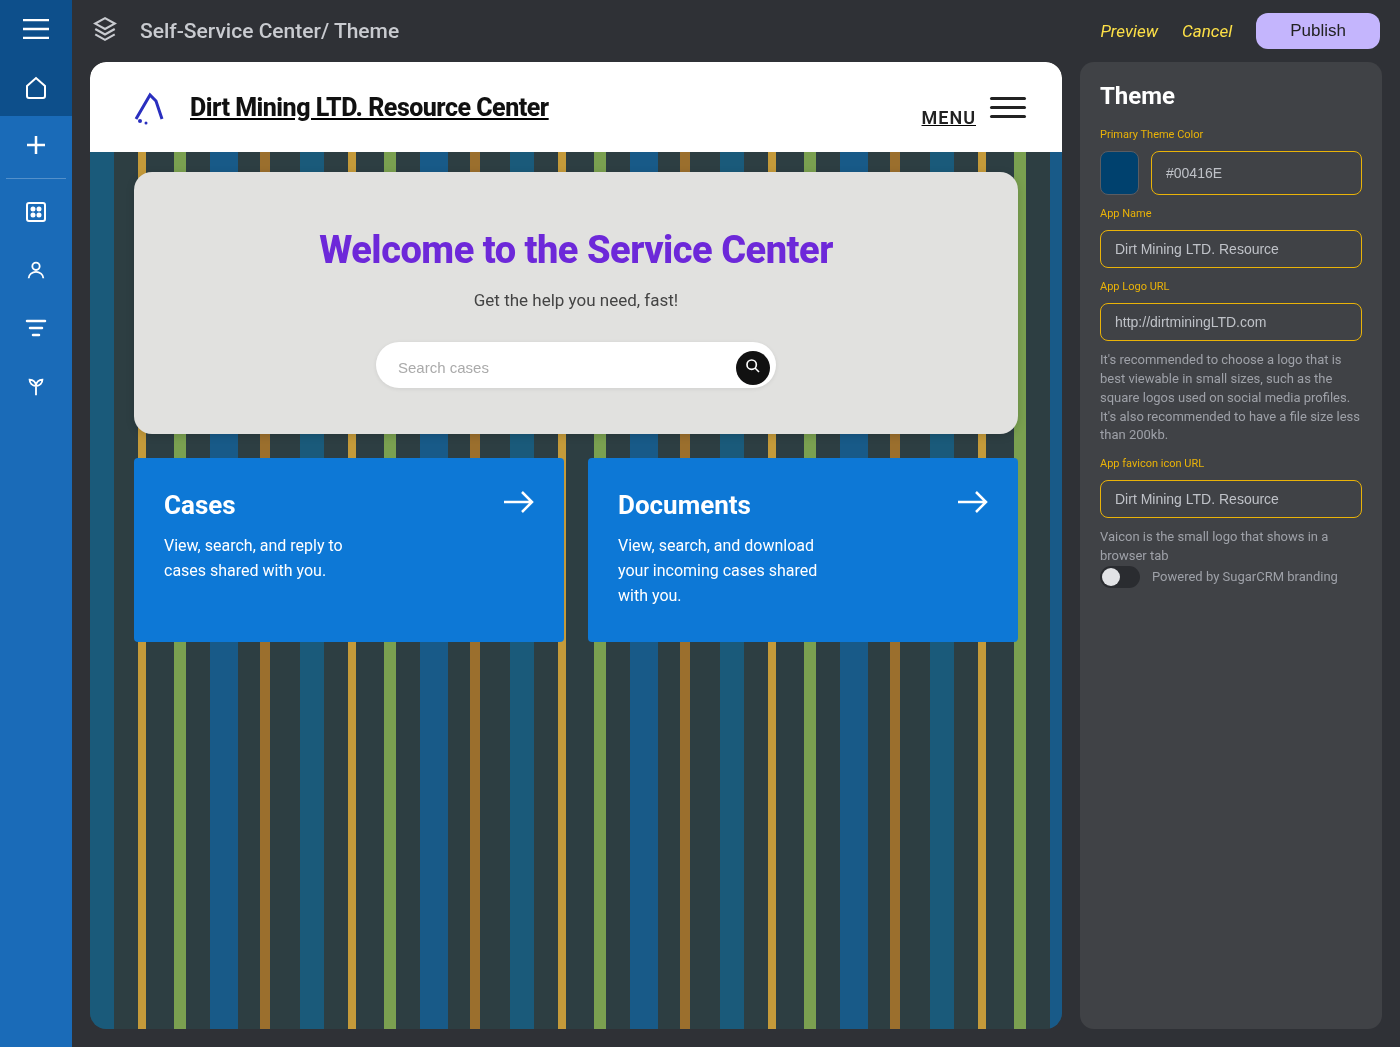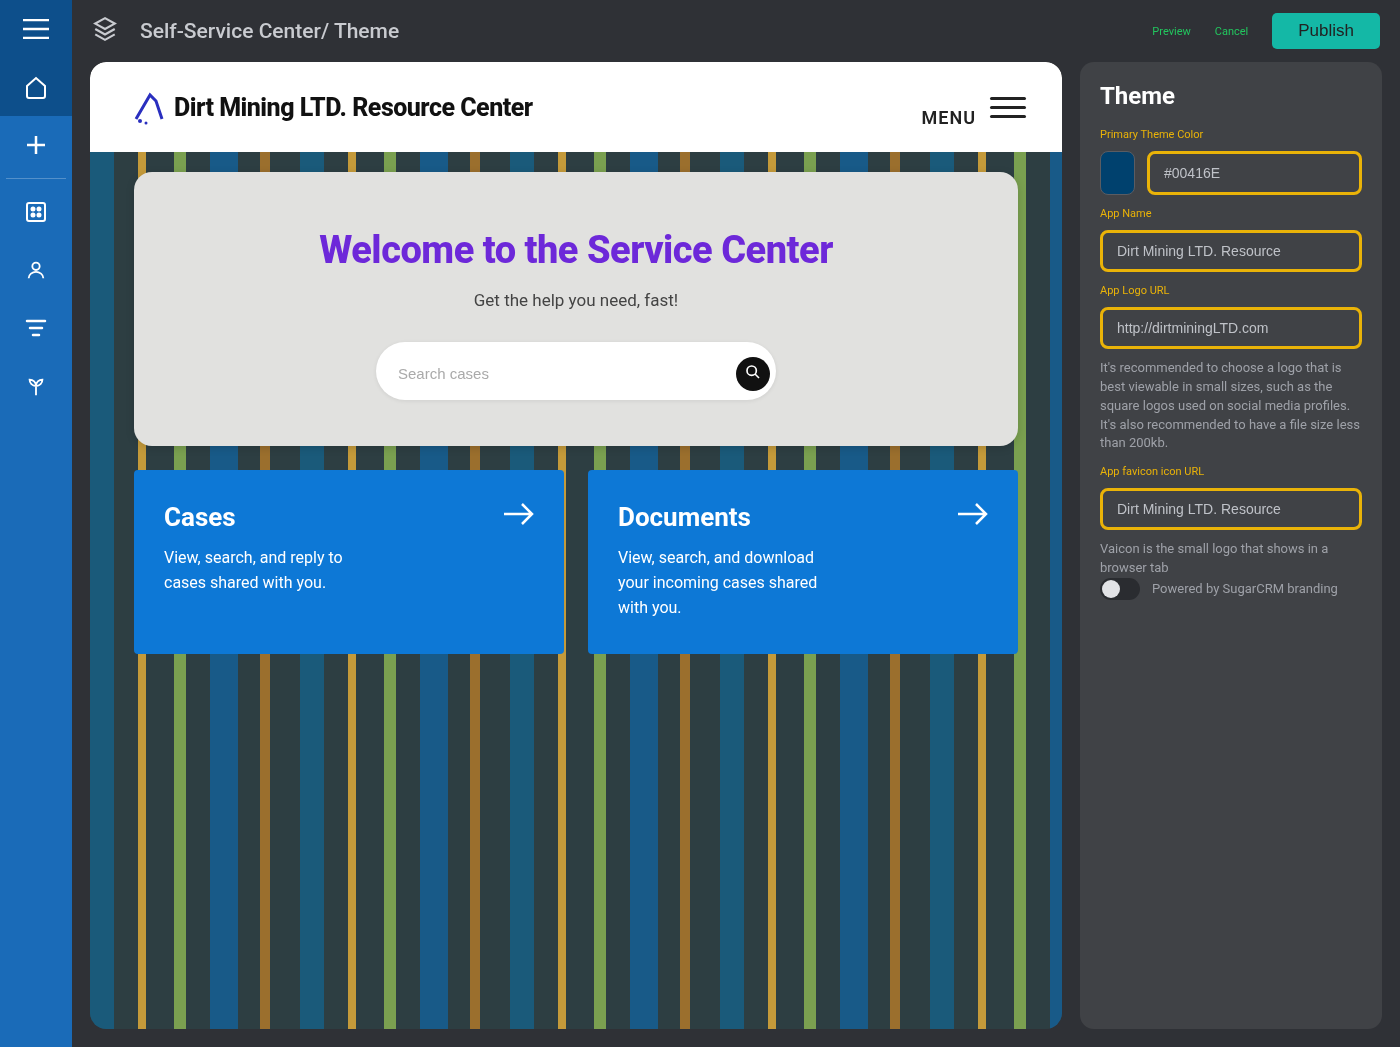--- a/index.html
+++ b/index.html
@@ -46,24 +46,24 @@
       height: 62px;
       display: flex;
       align-items: center;
       padding: 0 20px;
       gap: 22px;
       color: #c9cbd0;
     }
     .topbar .stack-icon { color: #c9cbd0; }
     .breadcrumb { font-size: 21px; color: #c9cbd0; font-weight: 500; flex: 1; }
     .topbar-actions { display: flex; align-items: center; gap: 24px; }
-    .topbar-link { color: #22c55e; font-size: 11px; cursor: pointer; }
+    .topbar-link { color: #fde047; font-size: 17px; cursor: pointer; font-style: italic; }
     .publish-btn {
-      background: #14b8a6; color: #222; border: none; border-radius: 5px;
-      padding: 8px 26px; font-size: 17px; font-weight: 500; cursor: pointer;
+      background: #c4b5fd; color: #222; border: none; border-radius: 12px;
+      padding: 8px 34px; font-size: 17px; font-weight: 500; cursor: pointer;
     }
 
     .workspace {
       flex: 1; display: flex; gap: 18px; padding: 0 18px 18px 18px;
     }
     
     .preview-panel {
       flex: 1;
       border-radius: 16px;
       overflow: hidden;
@@ -71,21 +71,23 @@
       flex-direction: column;
       position: relative;
       background: #333;
     }
     .preview-header {
       background: #fff;
       height: 90px;
       display: flex;
       align-items: center;
       padding: 0 36px;
+      gap: 16px;
       border-radius: 16px 16px 0 0;
+      text-decoration: underline;
     }
     .logo-mark {
       width: 48px; height: 48px; display: flex; align-items: center; justify-content: center;
     }
     .app-title { font-size: 25px; font-weight: 800; color: #111; letter-spacing: -0.5px; }
     .preview-header .spacer { flex: 1; }
     .menu-btn { display: flex; align-items: center; gap: 14px; cursor: pointer; }
     .menu-label { font-size: 18px; font-weight: 600; color: #222; letter-spacing: 1px; margin-top: 21px; }
     .menu-lines { display: flex; flex-direction: column; gap: 6px; }
     .menu-lines span { display: block; width: 36px; height: 3px; background: #222; border-radius: 2px; }
@@ -104,21 +106,21 @@
     .hero-card {
       background: #e1e1df;
       border-radius: 18px;
       padding: 56px 60px 46px 60px;
       text-align: center;
       box-shadow: 0 2px 8px rgba(0,0,0,0.15);
     }
     .hero-title { font-size: 38px; font-weight: 800; color: #6d28d9; letter-spacing: -0.5px; }
     .hero-sub { font-size: 17px; color: #444; margin-top: 18px; }
     .search-wrap {
-      margin: 32px auto 0 auto; width: 400px; height: 58px; background: #fff;
+      margin: 32px auto 0 auto; width: 400px; height: 46px; background: #fff;
       border-radius: 999px; display: flex; align-items: center; padding: 5px 6px 0 22px;
       box-shadow: 0 1px 4px rgba(0,0,0,0.08);
     }
     .search-wrap input {
       flex: 1; border: none; outline: none; font-size: 15px; color: #444; background: transparent;
     }
     .search-wrap input::placeholder { color: #aaa; }
     .search-btn {
       width: 34px; height: 34px; border-radius: 50%; background: #111; display: flex;
       align-items: center; justify-content: center; cursor: pointer;
@@ -140,21 +142,21 @@
       border-radius: 14px;
       padding: 20px 20px 24px 20px;
       color: #d7d9dd;
       overflow-y: auto;
     }
     .theme-panel h2 { font-size: 24px; color: #fff; font-weight: 700; margin-bottom: 18px; }
     .field-label { font-size: 11px; color: #eab308; margin-top: 12px; margin-bottom: 10px; }
     .color-row { display: flex; gap: 12px; align-items: stretch; }
     .color-swatch { width: 56px; height: 44px; background: #00416E; border-radius: 8px; border: 1px solid #5a5c62; cursor: pointer; }
     .text-input {
-      flex: 1; background: transparent; border: 3px solid #eab308; border-radius: 8px;
+      flex: 1; background: transparent; border: 1px solid #eab308; border-radius: 8px;
       padding: 10px 14px; color: #bfc2c8; font-size: 14px; outline: none;
     }
     .text-input-full { width: 100%; }
     .help-text { font-size: 13px; color: #9ea1a8; margin-top: 10px; line-height: 1.45; }
     .toggle-row { display: flex; align-items: center; gap: 12px; }
     .toggle {
       width: 40px; height: 22px; background: #2a2c30; border-radius: 999px; position: relative; cursor: pointer;
     }
     .toggle-knob {
       position: absolute; top: 2px; left: 2px; width: 18px; height: 18px; background: #e2e3e6; border-radius: 50%;

